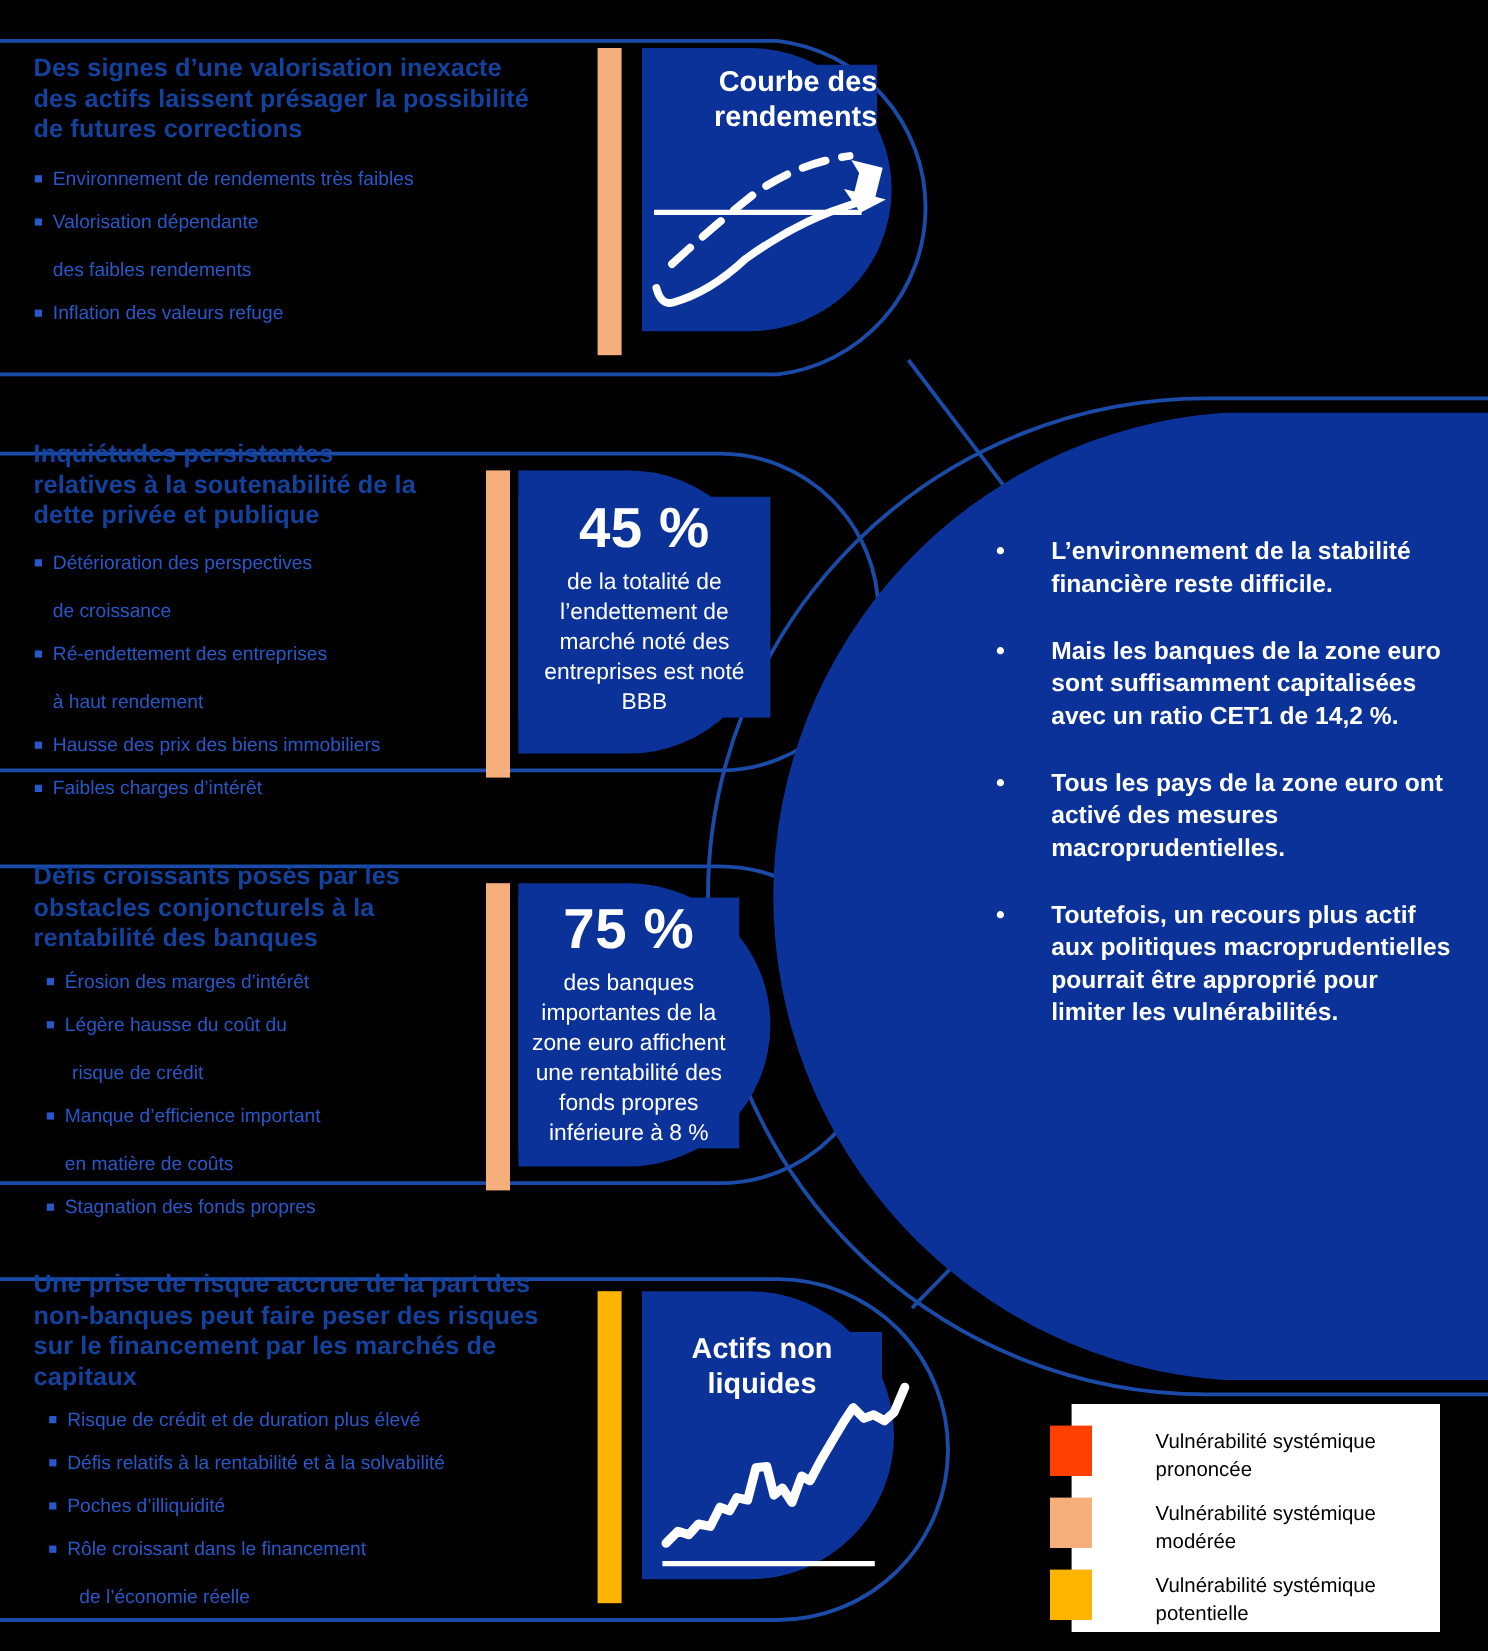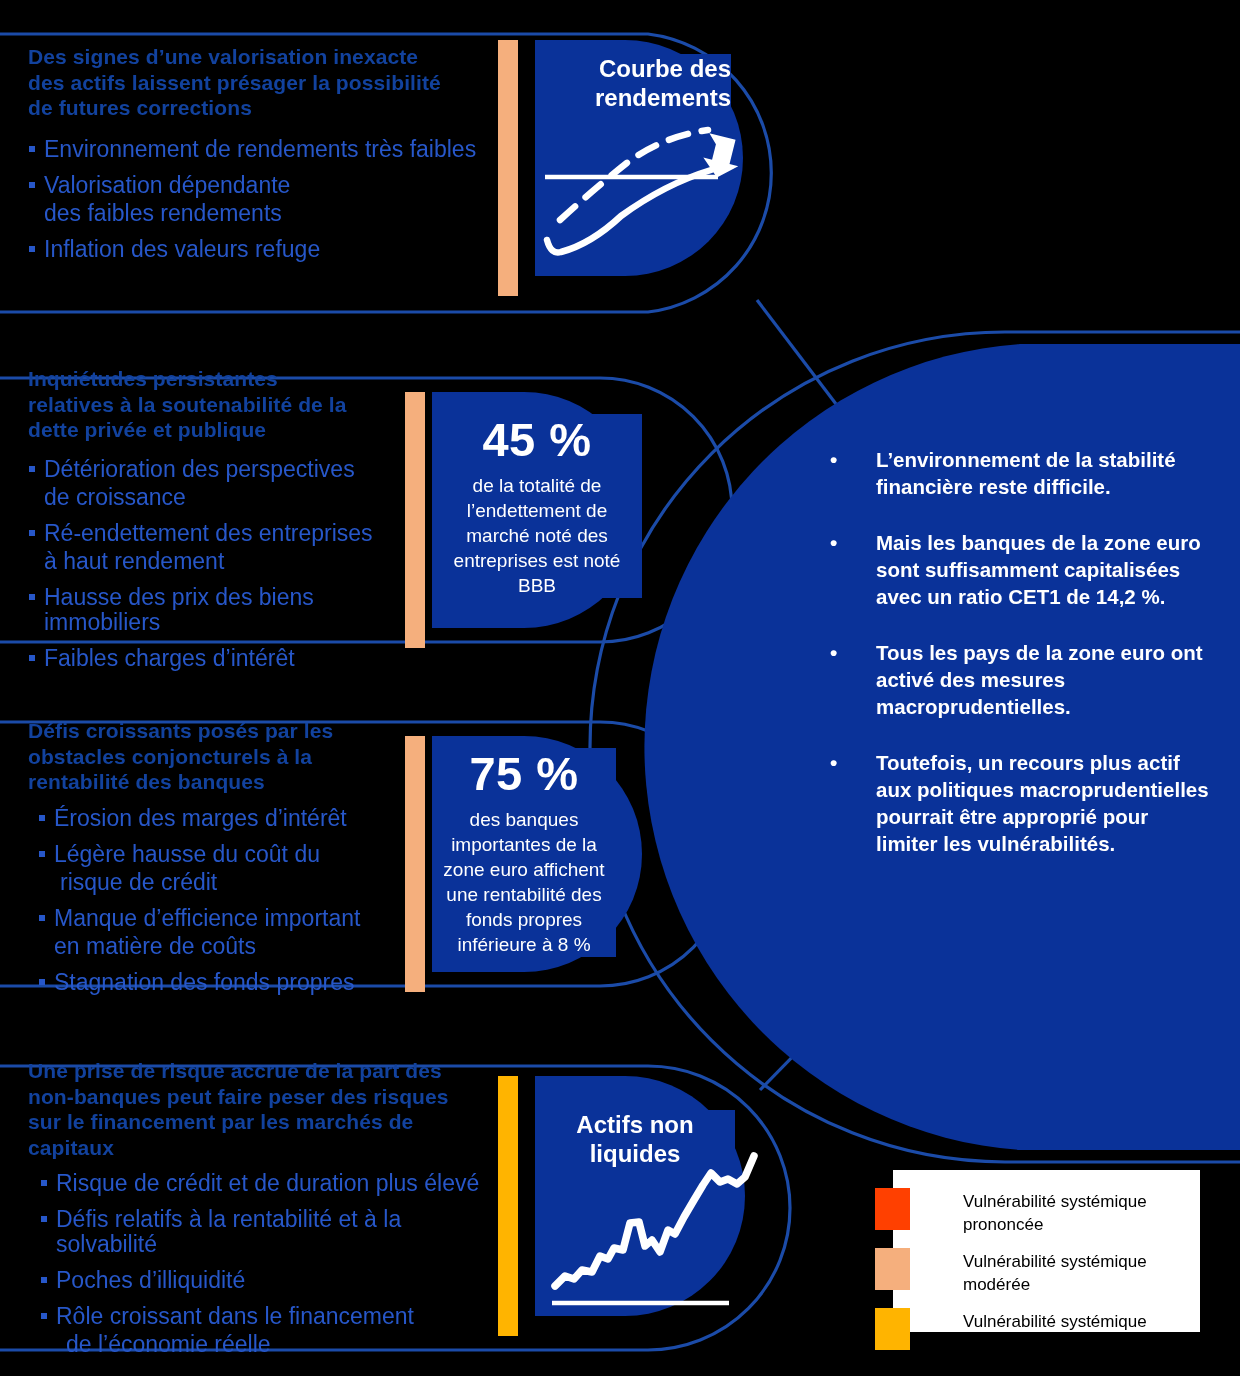--- a/index.html
+++ b/index.html
@@ -6,25 +6,25 @@
   body{width:1240px;height:1376px;position:relative;overflow:hidden;
        font-family:"Liberation Sans", sans-serif;}
   .stage{position:absolute;inset:0;}
   svg.deco{position:absolute;left:0;top:0;width:1240px;height:1376px;pointer-events:none;}
 
   
   .block{position:absolute;color:#1F4FC4;}
   .block h3{margin:0;font-weight:bold;font-size:21px;line-height:25.5px;color:#12429E;
             letter-spacing:.1px;}
   .block ul{list-style:none;margin:0;padding:0;}
-  .block li{font-size:23px;line-height:25px;color:#2757C9;position:relative;
+  .block li{font-size:16px;line-height:25px;color:#2757C9;position:relative;
             padding-left:16px;margin-top:11px;white-space:pre-line;}
   .block li:before{content:"";position:absolute;left:1px;top:9px;width:6px;height:6px;
             background:#2757C9;}
-  .block li.cont{padding-left:16px;margin-top:3px;}
+  .block li.cont{padding-left:16px;margin-top:15px;}
   .block li.cont:before{display:none;}
 
   
   .panel{position:absolute;background:#0A3299;color:#fff;text-align:center;}
   .panel .cap-title{font-weight:bold;font-size:24px;line-height:29px;}
   .panel .big{font-weight:bold;font-size:47px;line-height:52px;letter-spacing:.5px;}
   .panel .sub{font-size:19px;line-height:25px;margin-top:7px;}
   .bar{position:absolute;}
 
   
@@ -183,21 +183,21 @@
     <div class="row">
       <div class="dot">•</div>
       <div class="txt">Tous les pays de la zone euro ont activé des mesures macroprudentielles.</div>
     </div>
     <div class="row">
       <div class="dot">•</div>
       <div class="txt">Toutefois, un recours plus actif aux politiques macroprudentielles pourrait être approprié pour limiter les vulnérabilités.</div>
     </div>
   </div>
 
-  <div class="legend" style="left:893px;top:1170px;width:307px;height:162px;">
+  <div class="legend" style="left:893px;top:1170px;width:307px;height:190px;">
     <div class="lrow" style="margin-top:18px;height:60px;">
       <div class="sw" style="left:-18px;top:0;background:#FF4000;"></div>
       <div class="ltxt">Vulnérabilité systémique
 prononcée</div>
     </div>
     <div class="lrow" style="height:60px;">
       <div class="sw" style="left:-18px;top:0;background:#F5AF7D;"></div>
       <div class="ltxt">Vulnérabilité systémique
 modérée</div>
     </div>

